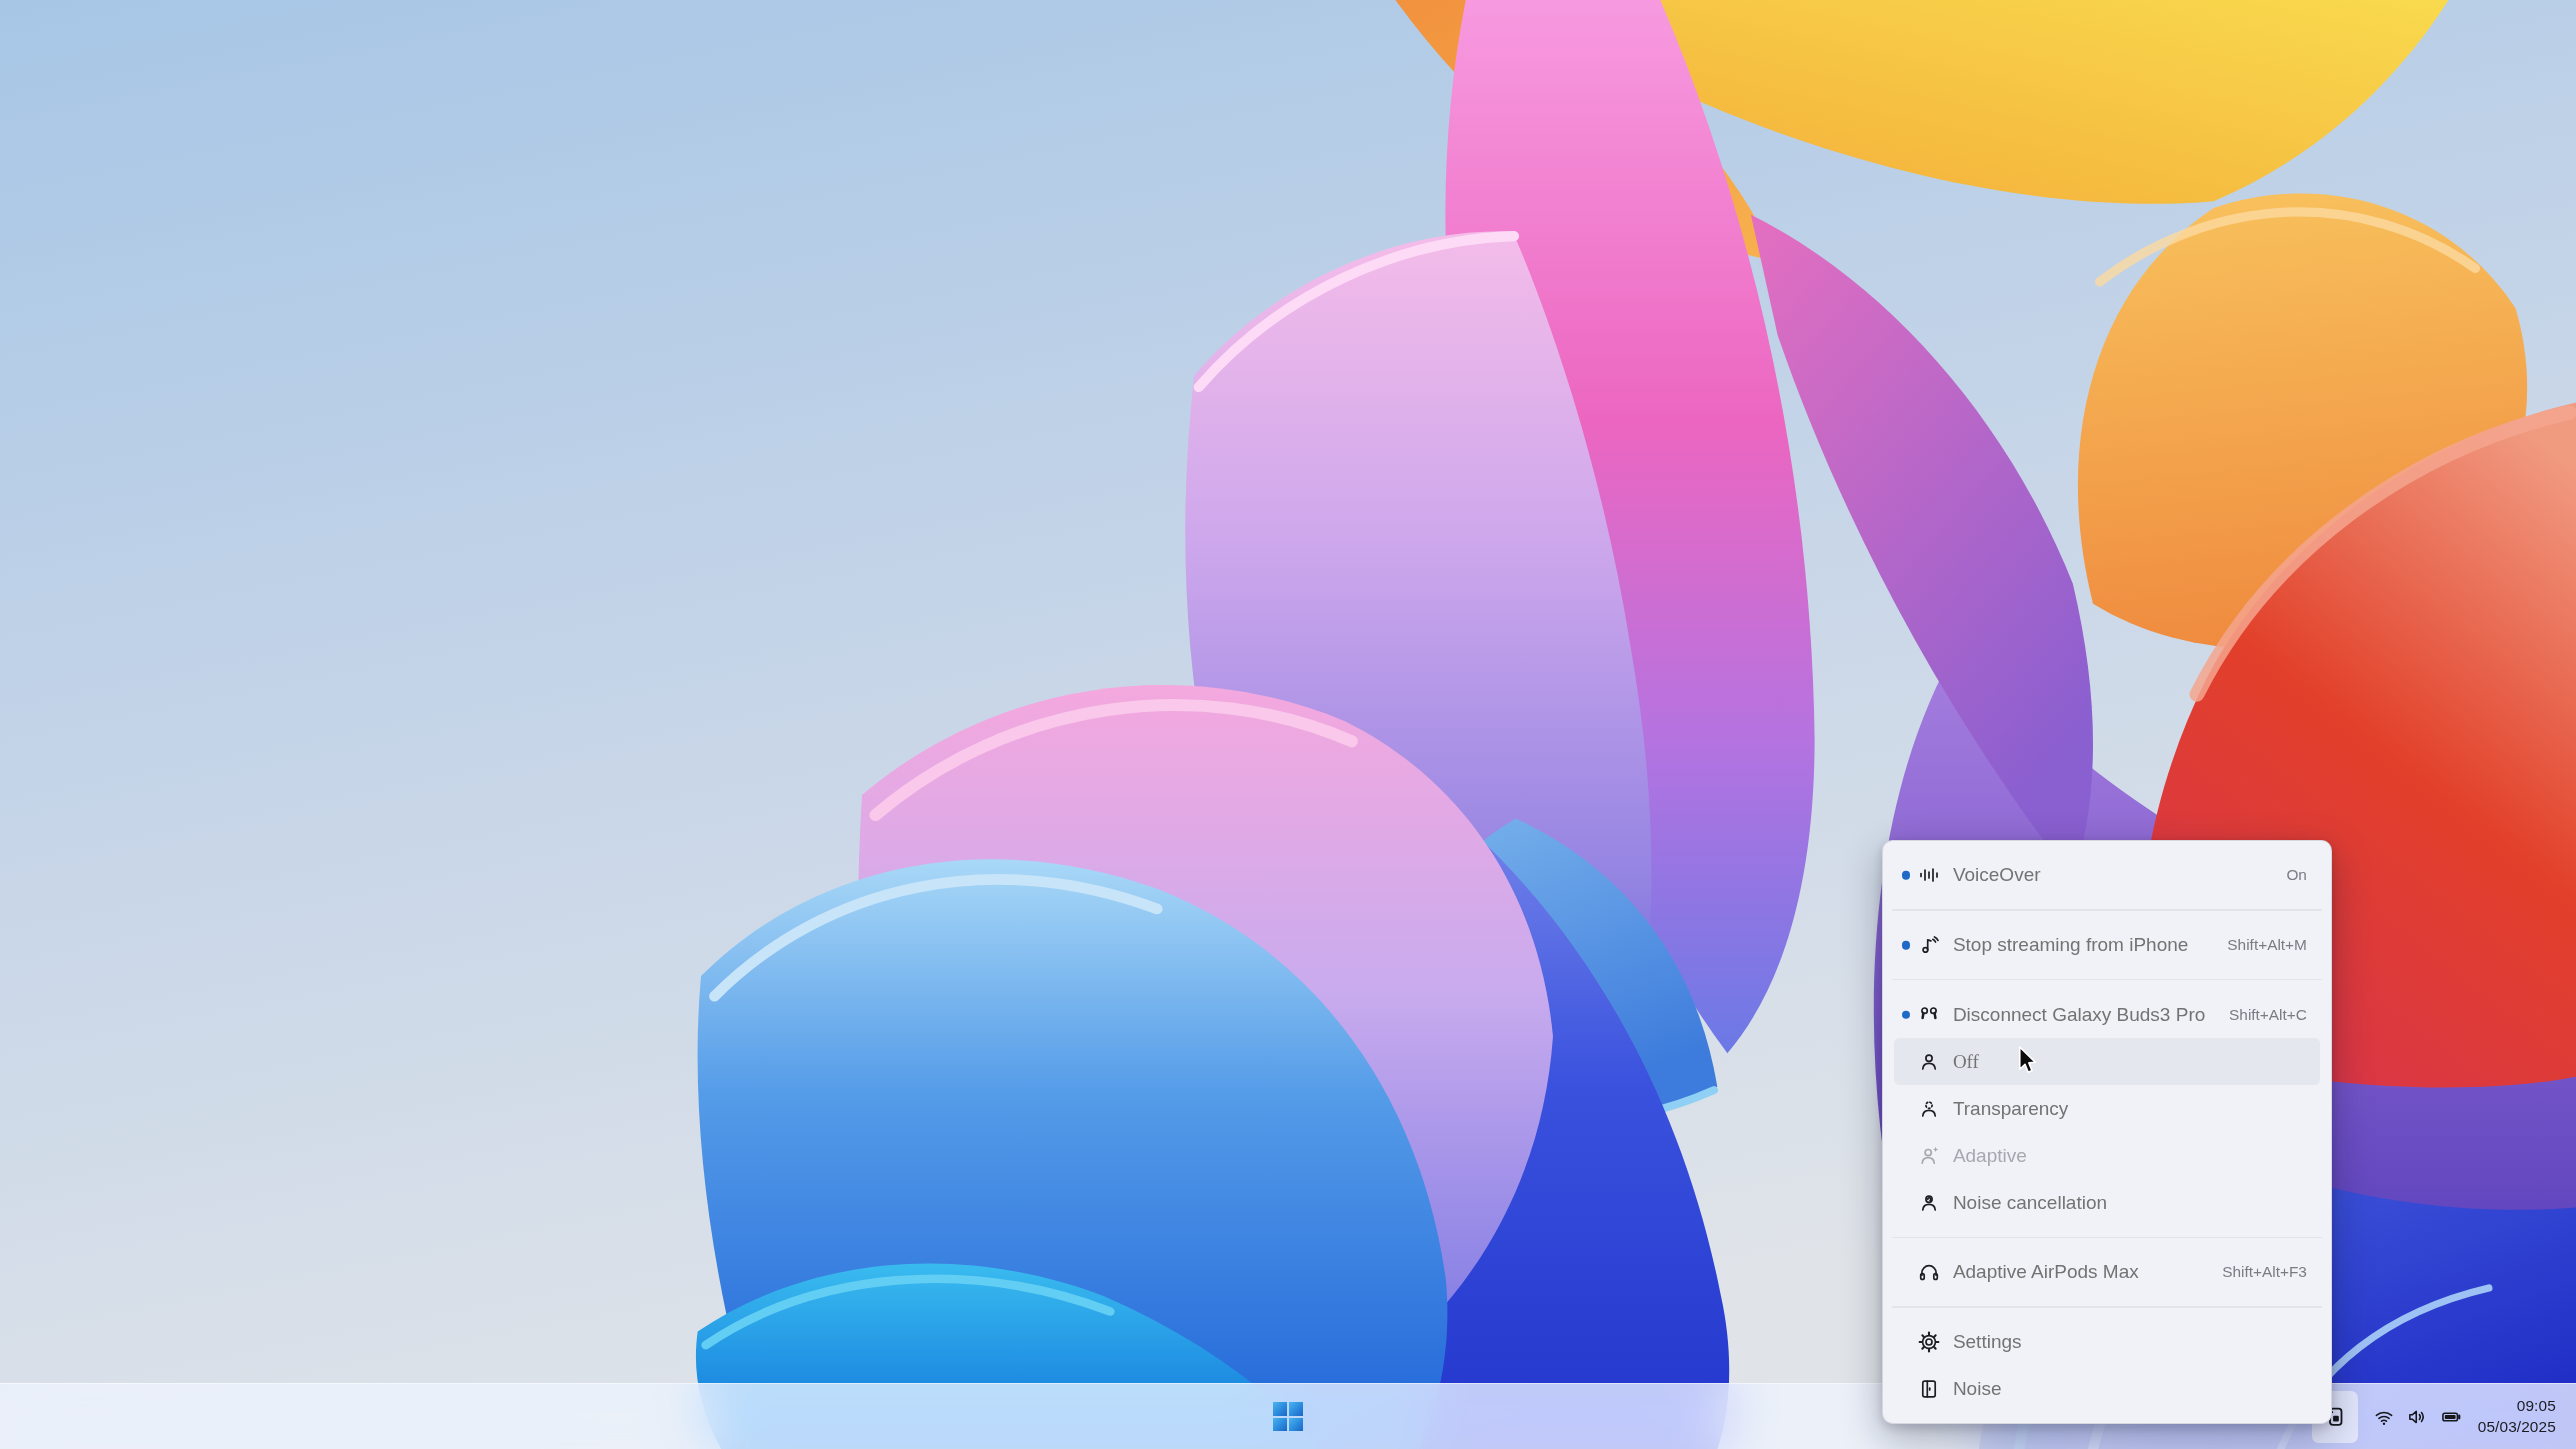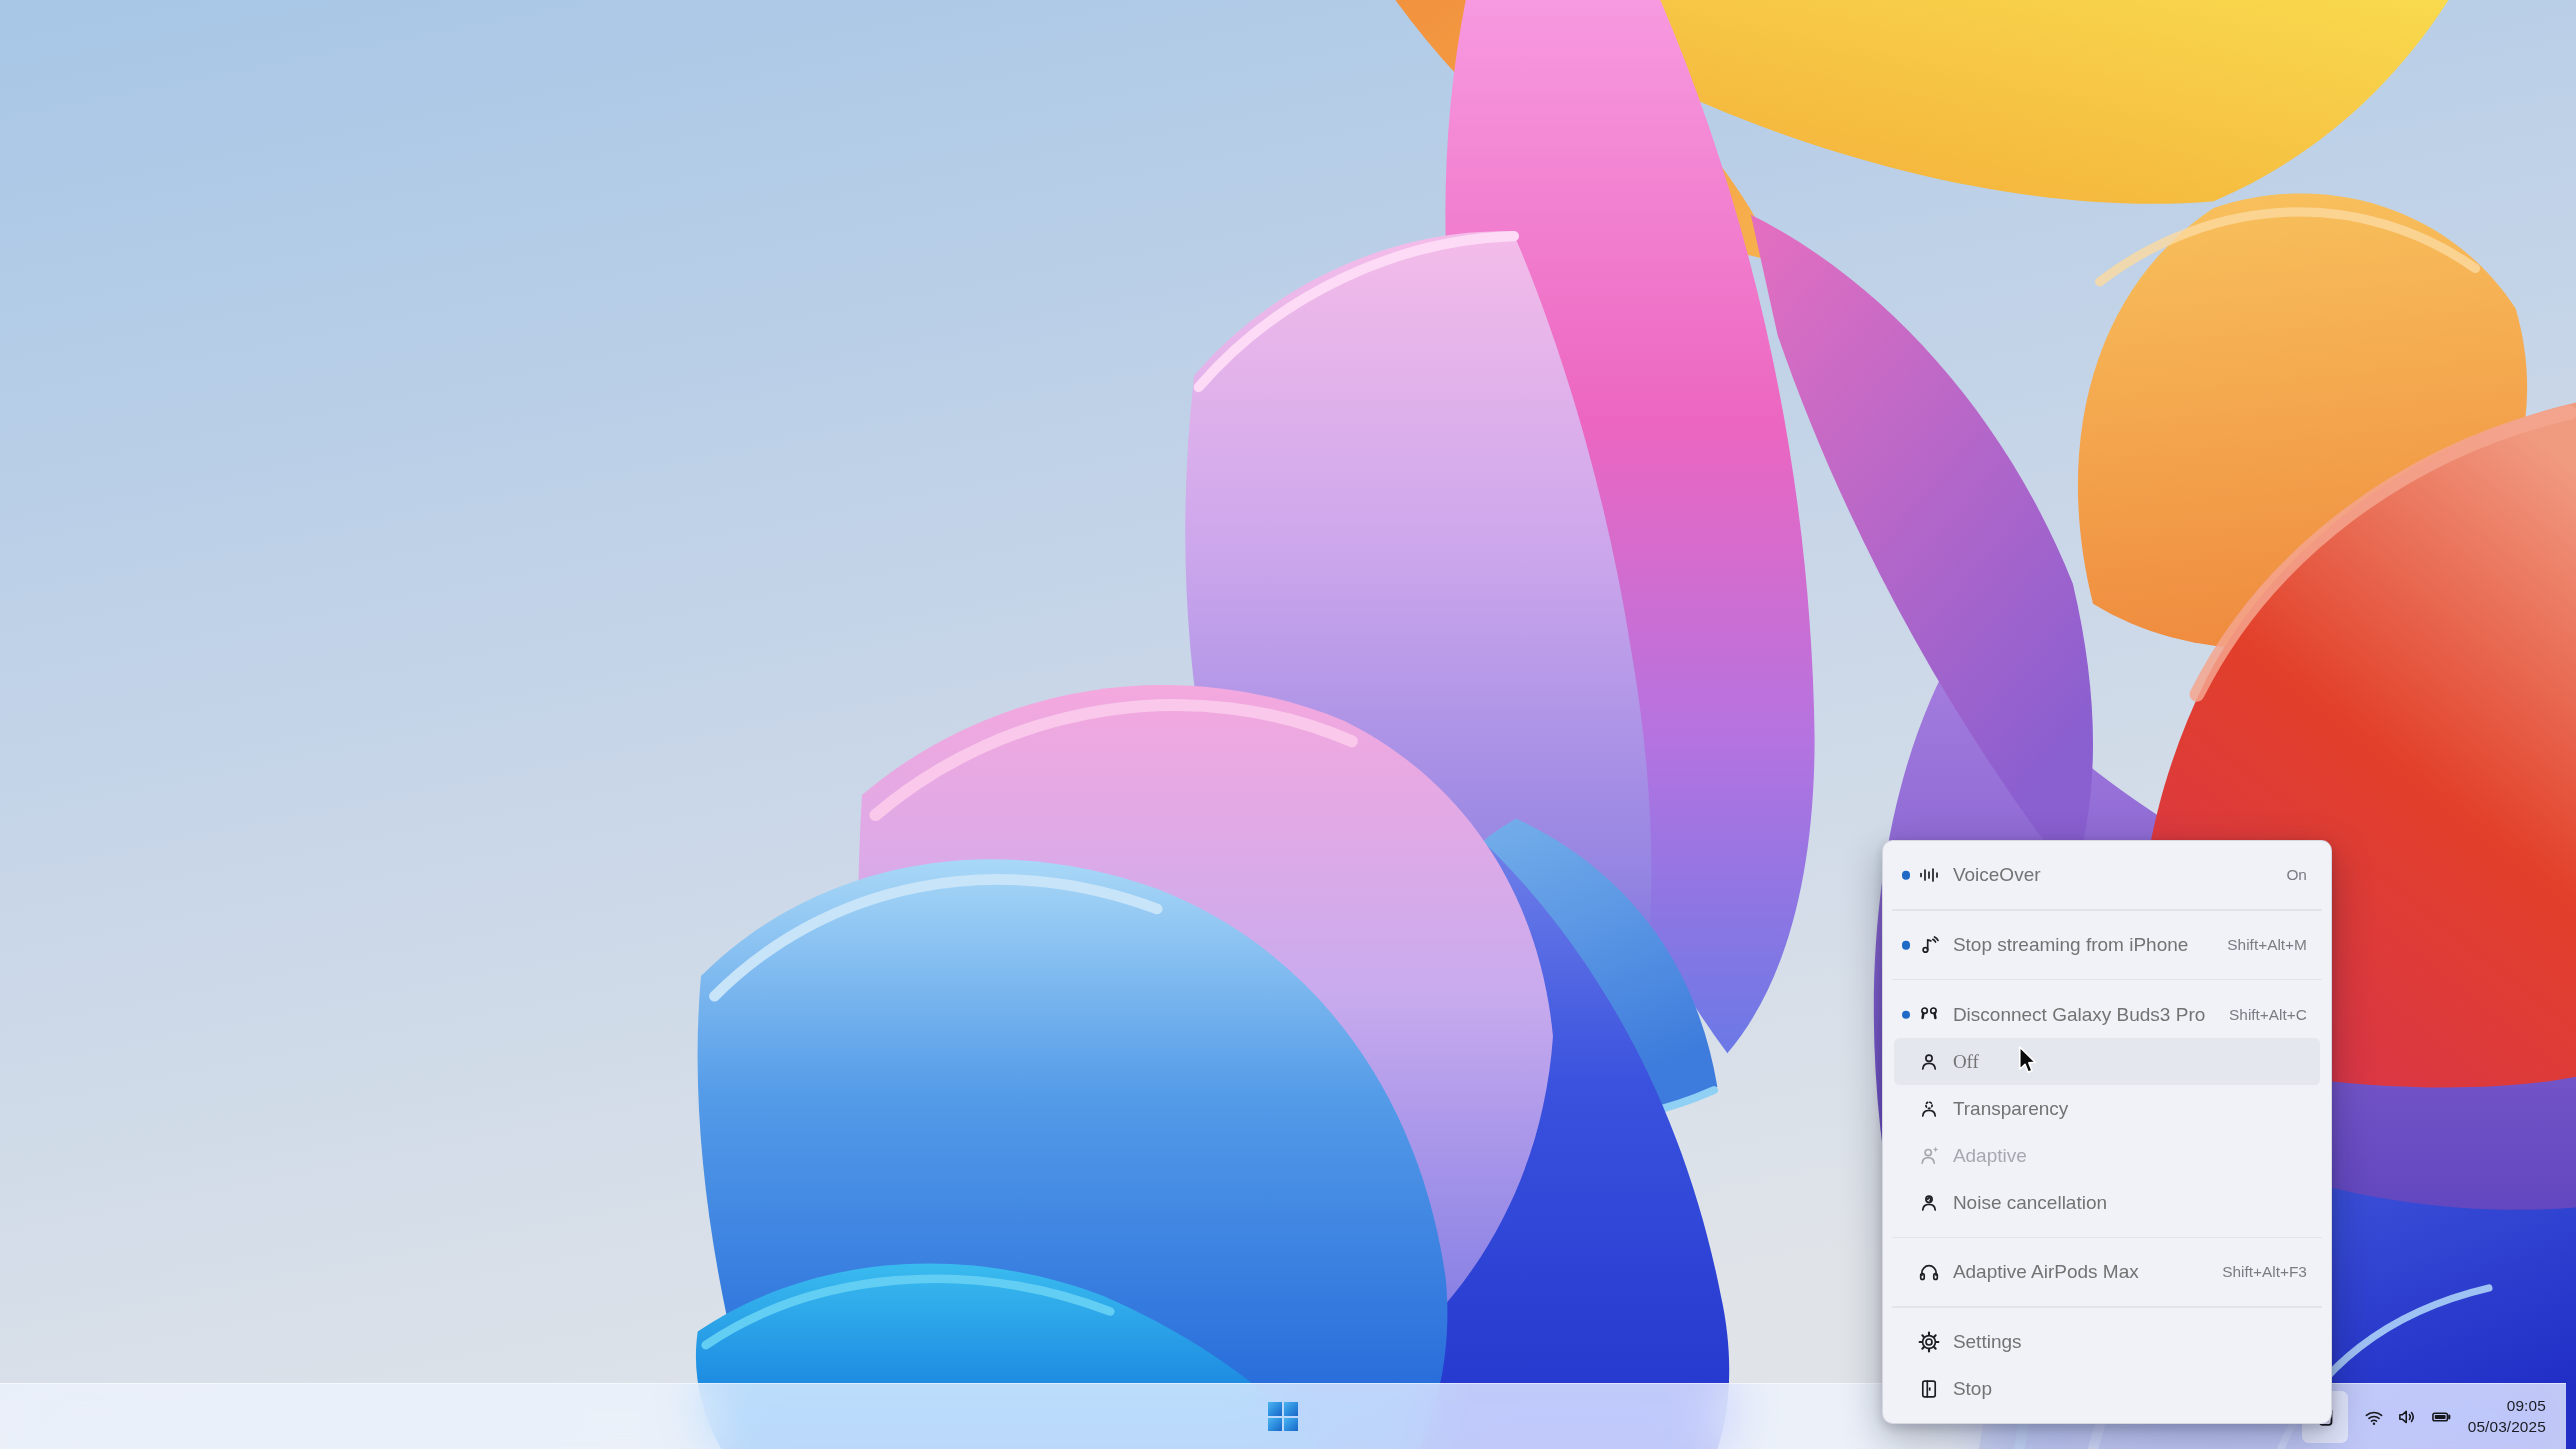--- a/index.html
+++ b/index.html
@@ -4,21 +4,21 @@
 <style>
   html,body{margin:0;padding:0;}
   body{
     width:2576px;height:1449px;overflow:hidden;position:relative;
     font-family:"Liberation Sans", sans-serif;background:#b9cfe8;
   }
   
   .wallpaper{position:absolute;inset:0;z-index:0;}
   
   .taskbar{
-    position:absolute;left:0;right:10px;bottom:0;height:65px;z-index:3;
+    position:absolute;left:0;right:0;bottom:0;height:65px;z-index:3;
     background:rgba(238,243,252,0.78);
     -webkit-backdrop-filter:blur(28px) saturate(1.4);
     backdrop-filter:blur(28px) saturate(1.4);
     border-top:0.7px solid rgba(255,255,255,0.5);
   }
   .start-button{
     position:absolute;left:50%;top:50%;transform:translate(-50%,-50%);
     width:44px;height:44px;border-radius:5.4px;display:flex;align-items:center;justify-content:center;
   }
   .win-logo{width:29.5px;height:29.5px;display:grid;grid-template-columns:1fr 1fr;grid-template-rows:1fr 1fr;gap:2px;}
@@ -350,20 +350,20 @@
       <span class="label">Settings</span>
     </div>
     <div class="menu-item">
       <span class="icon">
         <svg viewBox="0 0 24 24" fill="none" stroke="currentColor" stroke-width="1.7" stroke-linecap="round" stroke-linejoin="round">
           <rect x="5.8" y="4.2" width="12.4" height="15.6" rx="1.9"></rect>
           <path d="M10.3 4.2 v15.6"></path>
           <path d="M12.7 11.2 v1.7"></path>
         </svg>
       </span>
-      <span class="label">Stop</span>
+      <span class="label">Noise</span>
     </div>
   </div>
 
 <svg class="cursor" width="23" height="31" viewBox="0 0 34 46" aria-hidden="true">
   <path d="M7,3 L7,36 L14.8,28.8 L19.5,40.5 L25.2,38 L20.5,26.6 L30,25.6 Z" fill="#0c0c0c" stroke="#ffffff" stroke-width="2.4" stroke-linejoin="round"></path>
 </svg>
 
 
 </body></html>

